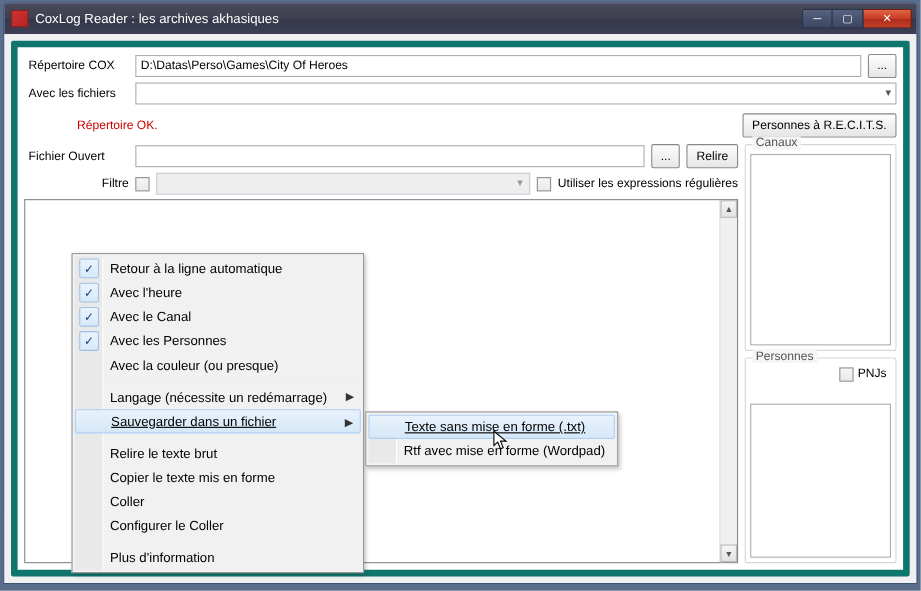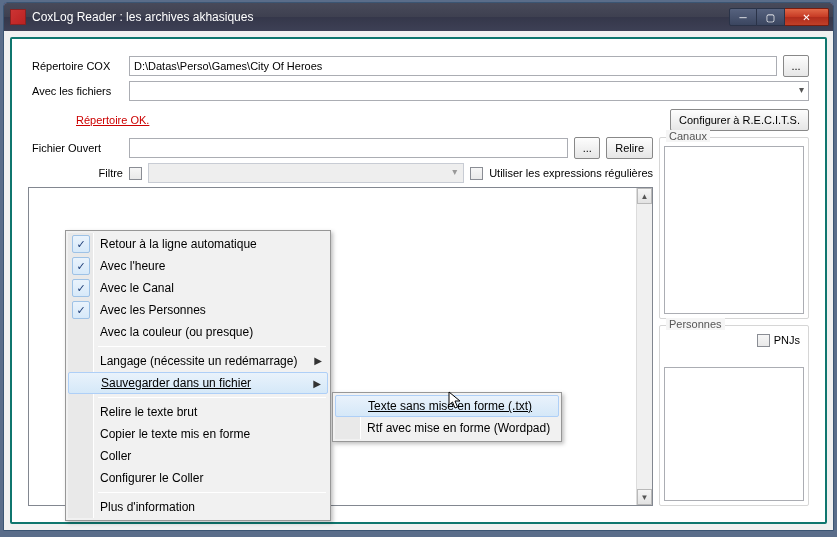--- a/index.html
+++ b/index.html
@@ -55,23 +55,23 @@
   }
   .content {
     flex:1;
     background:#f0f0f0;
     display:flex; flex-direction:column;
     padding: 6px;
     position: relative;
   }
   .panel {
     background:#fff;
-    border:2px solid #0f766e;
+    border:6px solid #0f766e;
     border-radius: 2px;
-    padding: 16px;
+    padding: 6px;
     flex:1;
     display:flex;
     flex-direction:column;
   }
   .row { display:flex; align-items:center; margin-bottom:4px; gap:6px; }
   .label { width: 95px; text-align:left; color:#000; padding-left:4px;}
   .textfield {
     flex:1;
     height: 20px;
     border:1px solid #abadb3;
@@ -84,39 +84,39 @@
     height: 22px;
     border:1px solid #888;
     background: linear-gradient(to bottom,#fdfdfd,#e6e6e6);
     border-radius: 2px;
     padding: 0 8px;
     font-size:11px;
     cursor: default;
   }
   .btn-browse { width: 26px; padding:0; }
   .status-row { display:flex; align-items:center; margin:4px 0 6px 0;}
-  .status-ok { color:#c00; flex:1; padding-left: 48px; text-decoration: underline;}
+  .status-ok { color:#c00; flex:1; padding-left: 48px;}
   .combo {
     flex:1;
     height: 20px;
     border:1px solid #abadb3;
     background:#fff;
     position:relative;
   }
   .combo::after {
     content:"▾"; position:absolute; right:4px; top:2px; color:#555; font-size:10px;
   }
   .main-area {
     flex:1;
     display:flex;
     gap:6px;
     min-height:0;
   }
   .left-col { flex:1; display:flex; flex-direction:column; min-width:0;}
-  .right-col { width: 150px; display:flex; flex-direction:column; gap:6px;}
+  .right-col { width: 138px; display:flex; flex-direction:column; gap:6px;}
   .group {
     border:1px solid #d6d6d6;
     border-radius:2px;
     background:#fff;
     display:flex; flex-direction:column;
     position:relative;
     padding: 8px 4px 4px 4px;
   }
   .group-label {
     position:absolute; top:-8px; left:6px;
@@ -159,21 +159,21 @@
   
   .context-menu {
     position:absolute;
     background:#f1f1f1;
     border:1px solid #979797;
     box-shadow: 2px 2px 4px rgba(0,0,0,.25);
     padding: 2px;
     font-size: 12px;
   }
   .menu1 { left: 65px; top: 230px; width: 266px; }
-  .menu2 { left: 332px; top: 392px; width: 230px; }
+  .menu2 { left: 332px; top: 374px; width: 230px; }
   .menu-gutter {
     position:absolute; left:2px; top:2px; bottom:2px; width:26px;
     background:#e9e9e9;
     border-right:1px solid #fff;
   }
   .context-menu .items { position:relative; }
   .menu-item {
     height: 22px;
     display:flex; align-items:center;
     padding-left: 32px; padding-right: 18px;
@@ -236,21 +236,21 @@
       <input class="textfield" value="D:\Datas\Perso\Games\City Of Heroes" style="">
       <button class="btn btn-browse">...</button>
     </div>
     <div class="row">
       <div class="label">Avec les fichiers</div>
       <div class="combo"></div>
     </div>
 
     <div class="status-row">
       <div class="status-ok">Répertoire OK.</div>
-      <button class="btn">Configurer à R.E.C.I.T.S.</button>
+      <button class="btn">Personnes à R.E.C.I.T.S.</button>
     </div>
 
     <div class="main-area">
       <div class="left-col">
         <div class="row">
           <div class="label">Fichier Ouvert</div>
           <input class="textfield" value="" style="">
           <button class="btn btn-browse">...</button>
           <button class="btn">Relire</button>
         </div>

